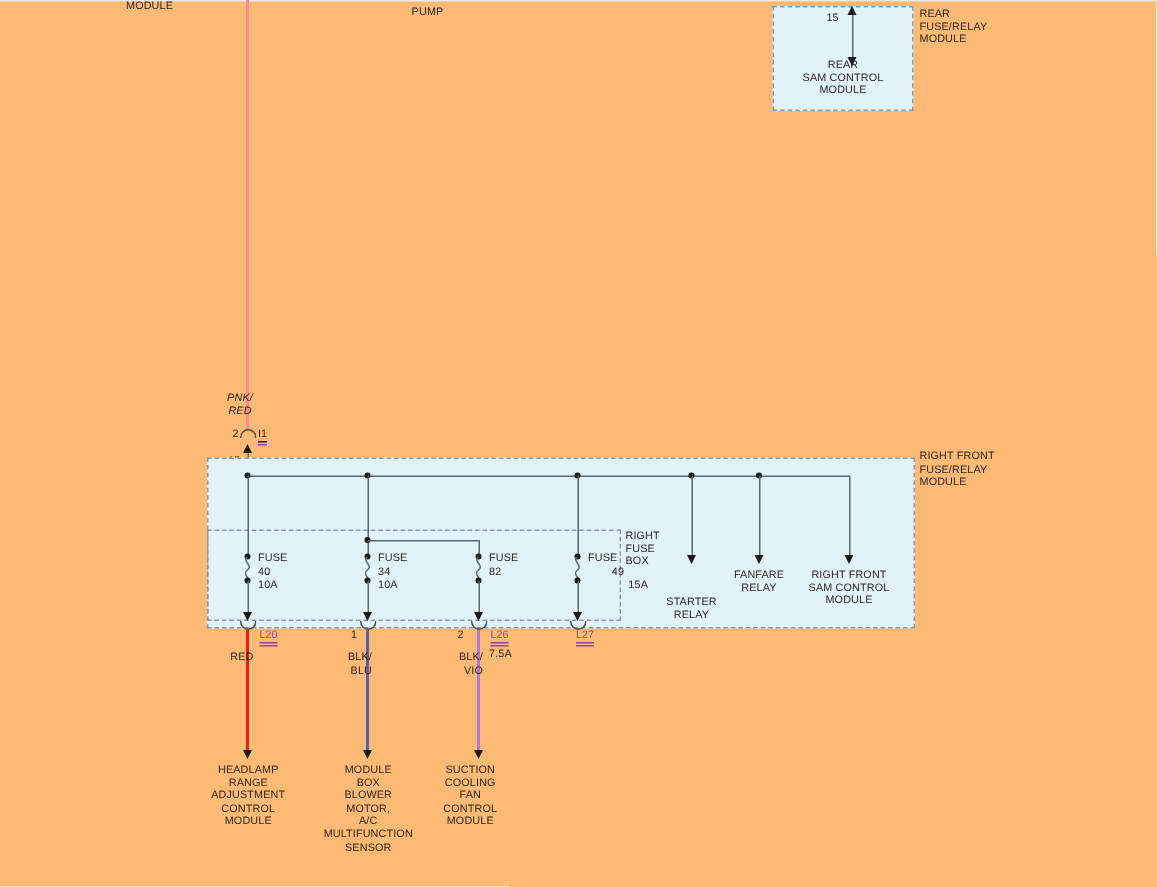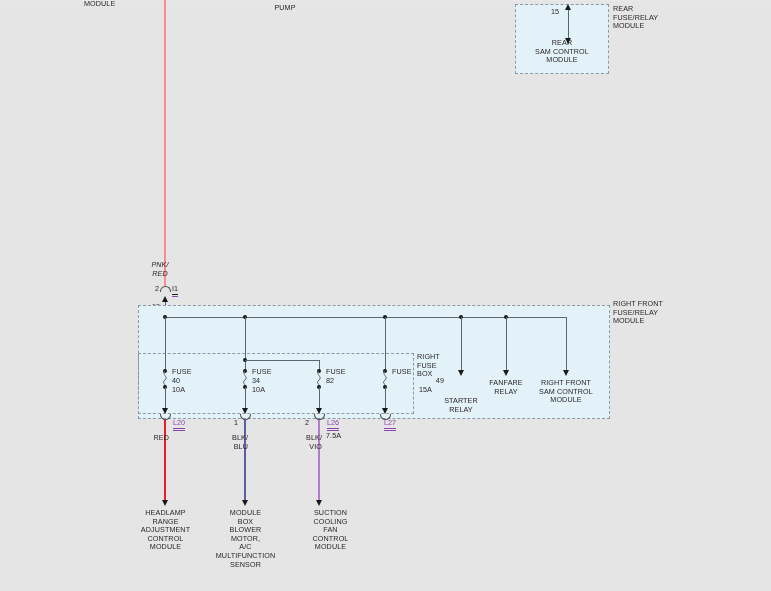--- a/index.html
+++ b/index.html
@@ -4,21 +4,21 @@
 <style>
   html,body{margin:0;padding:0;background:#ffffff;}
   body{
     font-family:"Liberation Sans","DejaVu Sans",sans-serif;
     -webkit-font-smoothing:antialiased;
   }
   #canvas{
     position:relative;
     width:771px;
     height:591px;
-    background:#e5e5e5;
+    background:#fdba74;
     overflow:hidden;
   }
   
   .lbl{
     position:absolute;
     font-size:7.2px;
     line-height:8.6px;
     color:#231f20;
     letter-spacing:.1px;
     text-align:center;
@@ -225,21 +225,21 @@
   <div class="fuse-sym" style="left:385px;top:371px;">
     <svg width="8" height="16" viewBox="0 0 8 16">
       <path d="M4 0 C 0 3, 8 6, 4 9 C 0 12, 6 14, 4 16" fill="none" stroke="#5b6770" stroke-width="1"></path>
     </svg>
   </div>
   <div class="dot" style="left:385px;top:387px;"></div>
   <div class="vline" style="left:385px;top:387px;height:25px;"></div>
   <div class="arrow-dn" style="left:385px;top:408px;"></div>
 
   <div class="lbl left" style="left:392px;top:368px;width:40px;text-align:left;">FUSE</div>
-  <div class="lbl left" style="left:392px;top:377px;width:40px;text-align:right;margin-left:12px;">49</div>
+  <div class="lbl left" style="left:392px;top:377px;width:40px;text-align:center;">49</div>
   <div class="lbl left" style="left:392px;top:386px;width:40px;text-align:right;">15A</div>
 
   <div class="vline" style="left:461px;top:317px;height:57px;"></div>
   <div class="arrow-dn" style="left:461px;top:370px;"></div>
   <div class="lbl" style="left:436px;top:397px;width:50px;">STARTER
 RELAY</div>
 
   <div class="vline" style="left:506px;top:317px;height:57px;"></div>
   <div class="arrow-dn" style="left:506px;top:370px;"></div>
   <div class="lbl" style="left:481px;top:379px;width:50px;">FANFARE
@@ -276,21 +276,21 @@
 MULTIFUNCTION
 SENSOR</div>
 
   <div class="cup" style="left:319px;top:414px;"></div>
   <div class="pinnum" style="left:305px;top:419px;">2</div>
   <div class="splice" style="left:327px;top:419px;">L26</div>
   <div class="wire blkvio" style="left:319px;top:420px;height:83px;"></div>
   <div class="arrow-dn" style="left:319px;top:500px;"></div>
   <div class="lbl" style="left:292px;top:434px;width:30px;text-align:right;">BLK/
 VIO</div>
-  <div class="lbl" style="left:293px;top:509px;width:75px;">SUCTION
+  <div class="lbl" style="left:276px;top:509px;width:75px;">SUCTION
 COOLING
 FAN
 CONTROL
 MODULE</div>
 
   <div class="cup" style="left:385px;top:414px;"></div>
   <div class="splice" style="left:384px;top:419px;">L27</div>
 
 </div>
 

